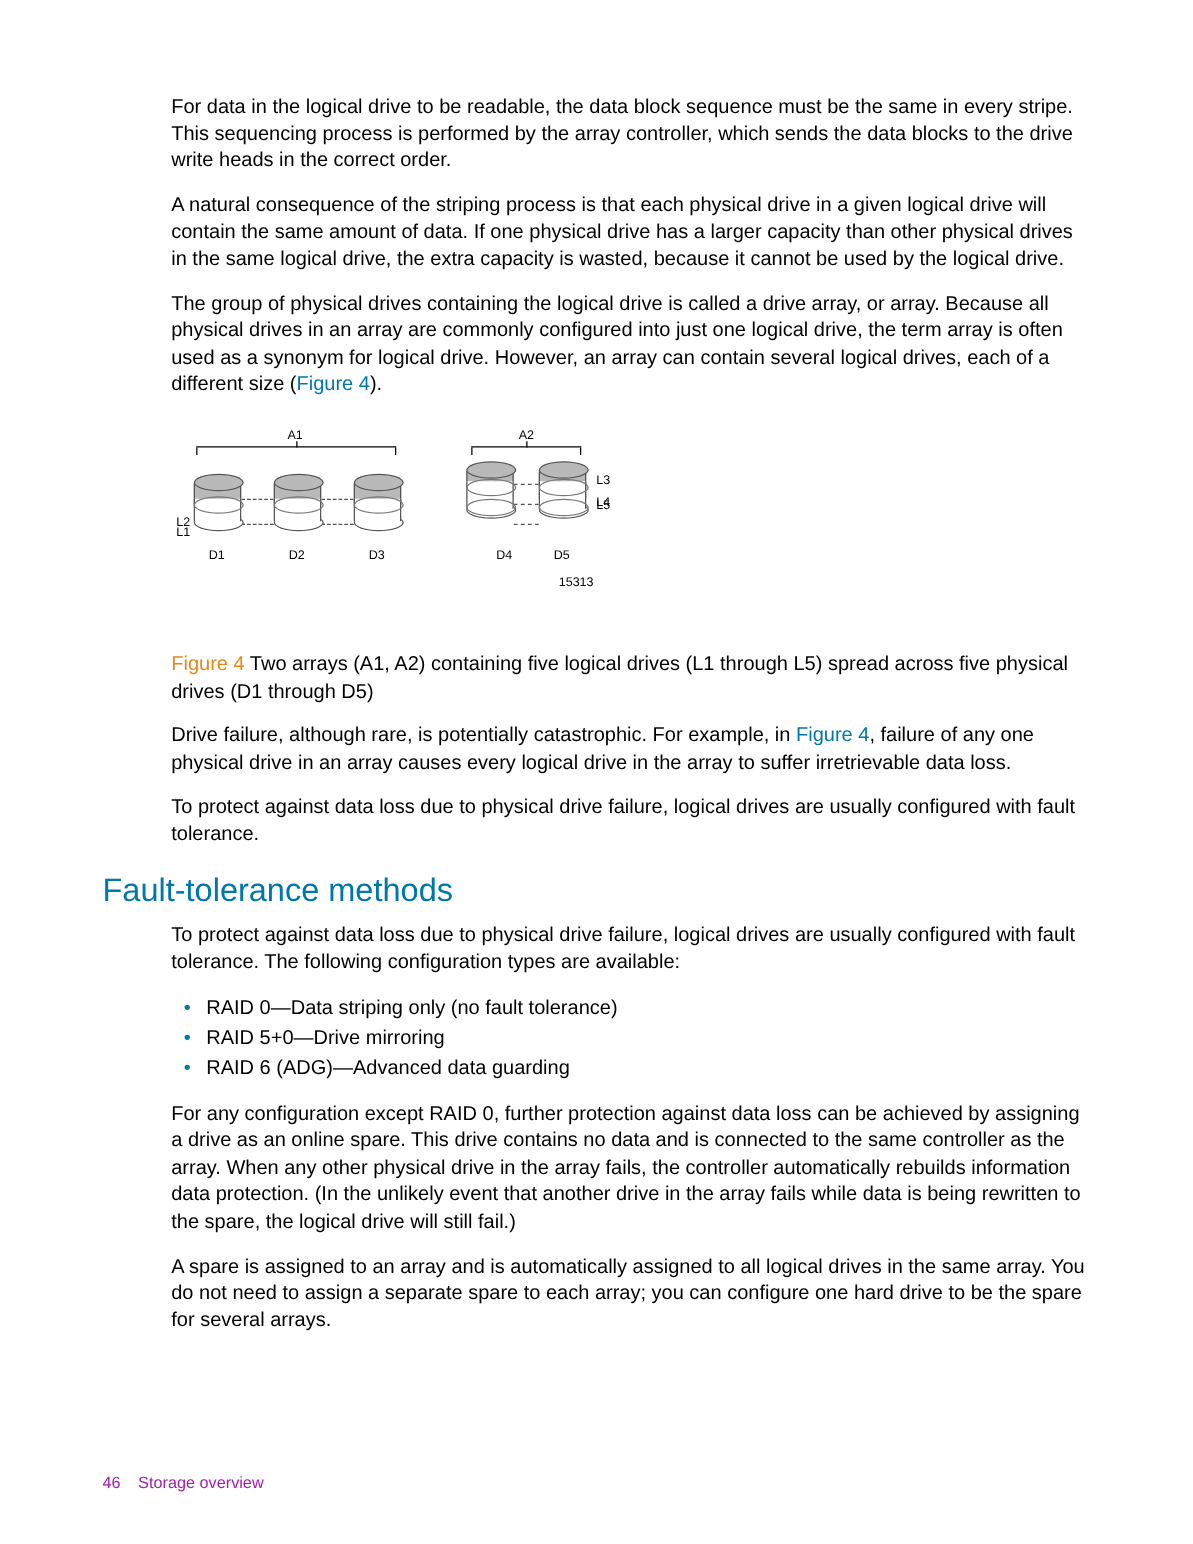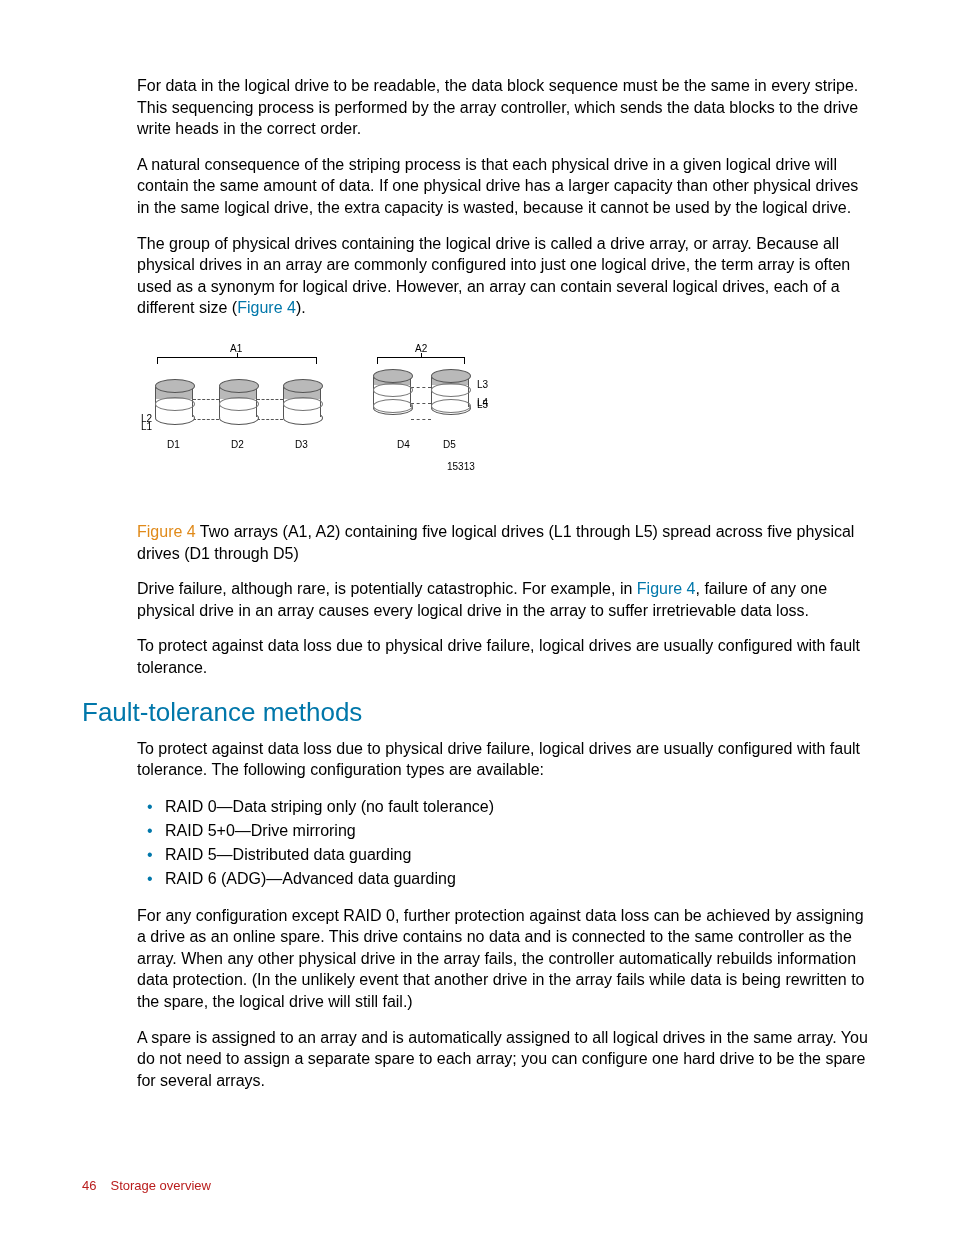--- a/index.html
+++ b/index.html
@@ -59,21 +59,21 @@
     position: absolute;
     left: -18px;
     top: 0;
     font-size: 16px;
   }
   .footer {
     position: absolute;
     left: 82px;
     bottom: 42px;
     font-size: 13px;
-    color: #b91c1c;
+    color: #a21caf;
   }
   .footer .pnum { margin-right: 14px; }
   
   .figwrap {
     margin: 24px 0 18px 0;
     height: 160px;
     position: relative;
   }
   .drive {
     position: absolute;
@@ -249,21 +249,20 @@
   </div>
 
   <h2 class="section">Fault-tolerance methods</h2>
 
   <div class="body-col">
     <p class="para">To protect against data loss due to physical drive failure, logical drives are usually configured with fault tolerance. The following configuration types are available:</p>
 
     <ul class="raid">
       <li>RAID 0—Data striping only (no fault tolerance)</li>
       <li>RAID 5+0—Drive mirroring</li>
-      <li>RAID 5—Distributed data guarding</li>
       <li>RAID 6 (ADG)—Advanced data guarding</li>
     </ul>
 
     <p class="para">For any configuration except RAID 0, further protection against data loss can be achieved by assigning a drive as an online spare. This drive contains no data and is connected to the same controller as the array. When any other physical drive in the array fails, the controller automatically rebuilds information data protection. (In the unlikely event that another drive in the array fails while data is being rewritten to the spare, the logical drive will still fail.)</p>
     <p class="para">A spare is assigned to an array and is automatically assigned to all logical drives in the same array. You do not need to assign a separate spare to each array; you can configure one hard drive to be the spare for several arrays.</p>
   </div>
 
   <div class="footer">
     <span class="pnum">46</span><span>Storage overview</span>
   </div>

